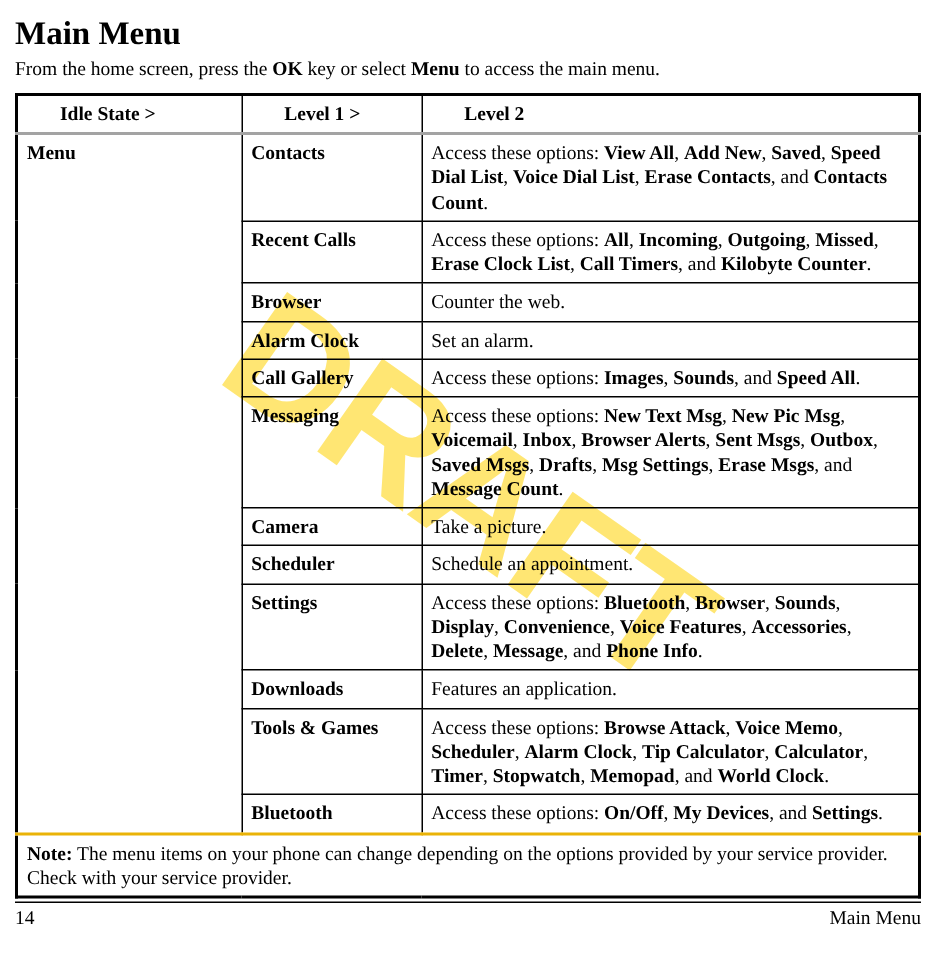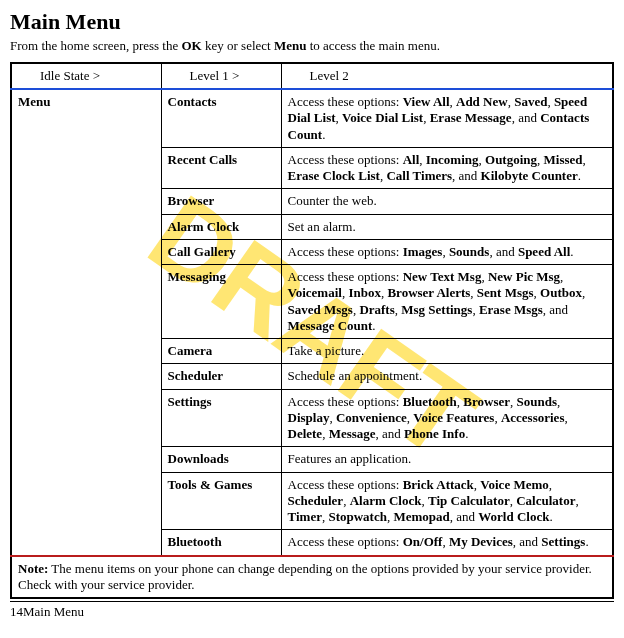--- a/index.html
+++ b/index.html
@@ -27,39 +27,39 @@
     table-layout: fixed;
   }
   th, td {
     border: 1px solid #000;
     padding: 4px 6px;
     text-align: left;
     vertical-align: top;
     font-size: 13px;
   }
   th {
-    font-weight: normal;
-    border-bottom: 2px solid #1d4ed8;
+    font-weight: bold;
+    border-bottom: 2px solid #a3a3a3;
     padding-left: 28px;
   }
   col.c1 { width: 150px; }
   col.c2 { width: 120px; }
   col.c3 { }
   .b { font-weight: bold; }
   .note-row td {
-    border-top: 2px solid #b91c1c;
+    border-top: 2px solid #eab308;
     margin-left: 11px;
   }
   .footer {
     border-top: 1px solid #000;
     margin-top: 2px;
     padding-top: 2px;
     font-size: 13px;
     display: flex;
-    justify-content: flex-start;
+    justify-content: space-between;
   }
   .watermark {
     position: absolute;
     left: 50%;
     top: 52%;
     transform: translate(-50%, -50%) rotate(35deg);
     font-size: 110px;
     font-weight: bold;
     color: rgba(255, 210, 0, 0.55);
     font-family: Arial, Helvetica, sans-serif;
@@ -91,21 +91,21 @@
   <tbody>
         <tr>
     <th>Idle State &gt;</th>
     <th>Level 1 &gt;</th>
     <th>Level 2</th>
   </tr>
 
   <tr>
     <td rowspan="12" class="l1">Menu</td>
     <td class="l1">Contacts</td>
-    <td>Access these options: <span class="b">View All</span>, <span class="b">Add New</span>, <span class="b">Saved</span>, <span class="b">Speed Dial List</span>, <span class="b">Voice Dial List</span>, <span class="b">Erase Message</span>, and <span class="b">Contacts Count</span>.</td>
+    <td>Access these options: <span class="b">View All</span>, <span class="b">Add New</span>, <span class="b">Saved</span>, <span class="b">Speed Dial List</span>, <span class="b">Voice Dial List</span>, <span class="b">Erase Contacts</span>, and <span class="b">Contacts Count</span>.</td>
   </tr>
   <tr>
     <td class="l1">Recent Calls</td>
     <td>Access these options: <span class="b">All</span>, <span class="b">Incoming</span>, <span class="b">Outgoing</span>, <span class="b">Missed</span>, <span class="b">Erase Clock List</span>, <span class="b">Call Timers</span>, and <span class="b">Kilobyte Counter</span>.</td>
   </tr>
   <tr>
     <td class="l1">Browser</td>
     <td>Counter the web.</td>
   </tr>
   <tr>
@@ -131,21 +131,21 @@
   <tr>
     <td class="l1">Settings</td>
     <td>Access these options: <span class="b">Bluetooth</span>, <span class="b">Browser</span>, <span class="b">Sounds</span>, <span class="b">Display</span>, <span class="b">Convenience</span>, <span class="b">Voice Features</span>, <span class="b">Accessories</span>, <span class="b">Delete</span>, <span class="b">Message</span>, and <span class="b">Phone Info</span>.</td>
   </tr>
   <tr>
     <td class="l1">Downloads</td>
     <td>Features an application.</td>
   </tr>
   <tr>
     <td class="l1">Tools &amp; Games</td>
-    <td>Access these options: <span class="b">Brick Attack</span>, <span class="b">Voice Memo</span>, <span class="b">Scheduler</span>, <span class="b">Alarm Clock</span>, <span class="b">Tip Calculator</span>, <span class="b">Calculator</span>, <span class="b">Timer</span>, <span class="b">Stopwatch</span>, <span class="b">Memopad</span>, and <span class="b">World Clock</span>.</td>
+    <td>Access these options: <span class="b">Browse Attack</span>, <span class="b">Voice Memo</span>, <span class="b">Scheduler</span>, <span class="b">Alarm Clock</span>, <span class="b">Tip Calculator</span>, <span class="b">Calculator</span>, <span class="b">Timer</span>, <span class="b">Stopwatch</span>, <span class="b">Memopad</span>, and <span class="b">World Clock</span>.</td>
   </tr>
   <tr>
     <td class="l1">Bluetooth</td>
     <td>Access these options: <span class="b">On/Off</span>, <span class="b">My Devices</span>, and <span class="b">Settings</span>.</td>
   </tr>
   <tr class="note-row">
     <td colspan="3">
       <span class="b">Note:</span><span> The menu items on your phone can change depending on the options provided by your service provider. Check with your service provider.</span>
     </td>
   </tr>

